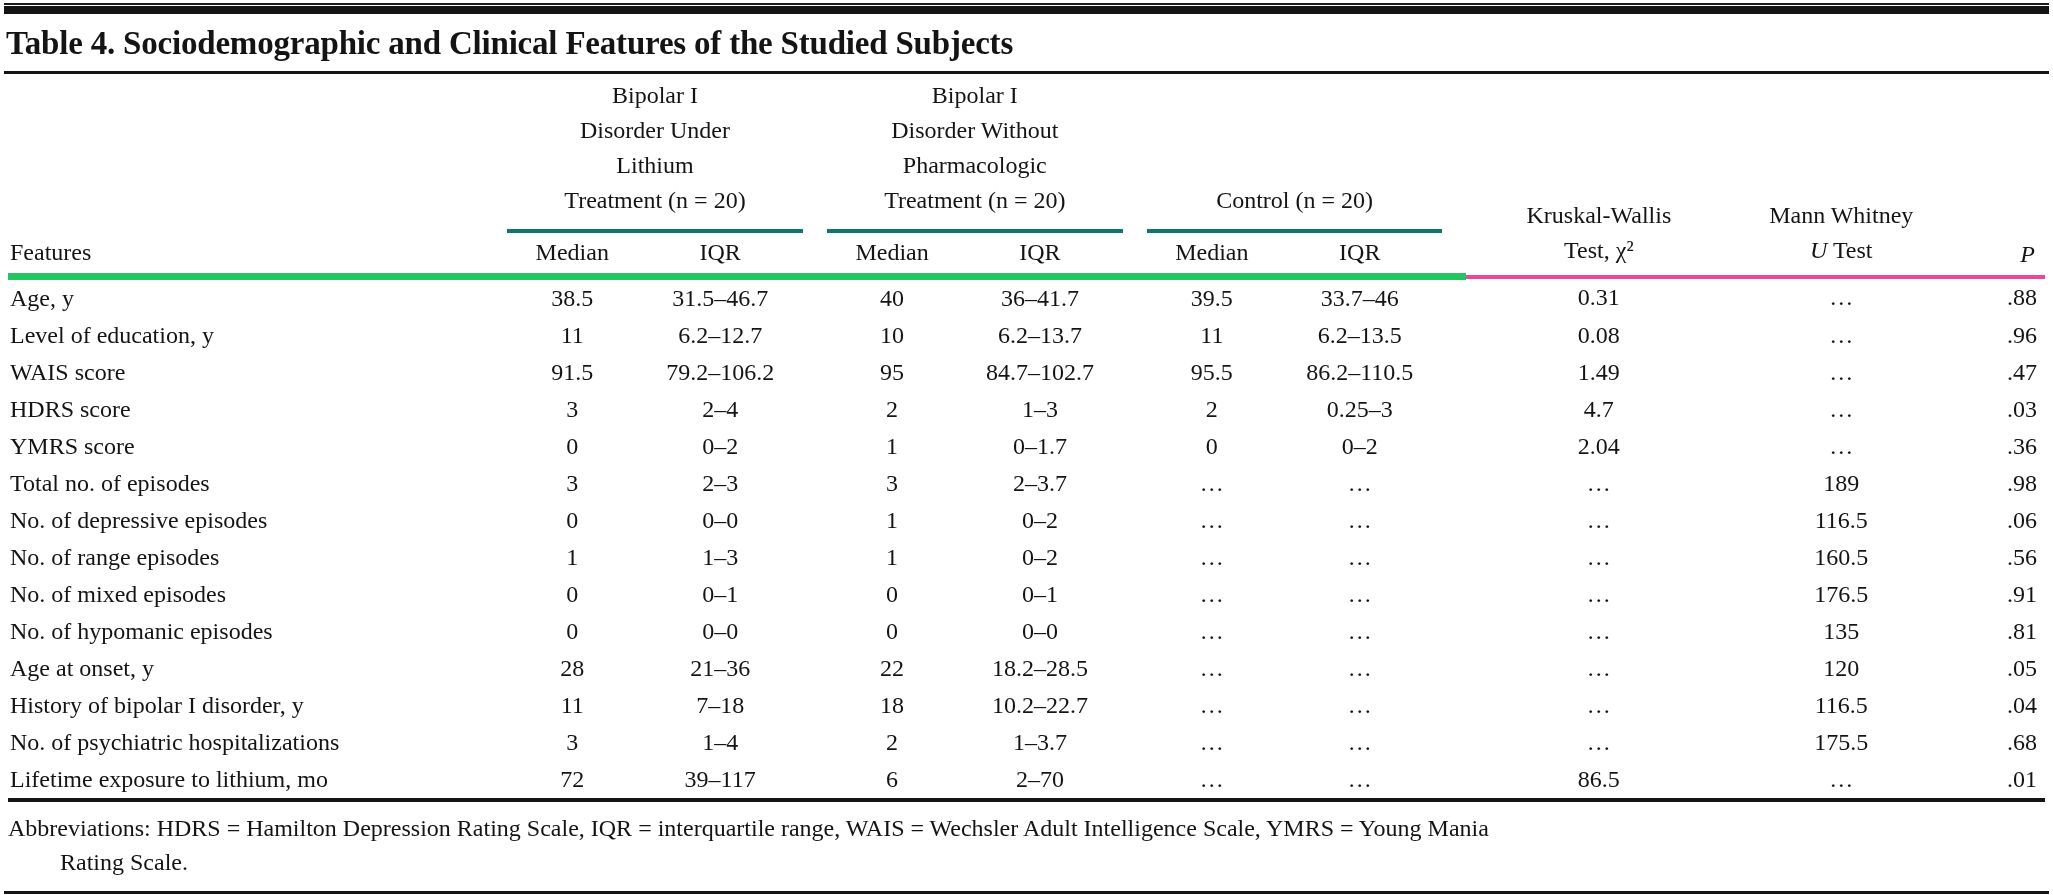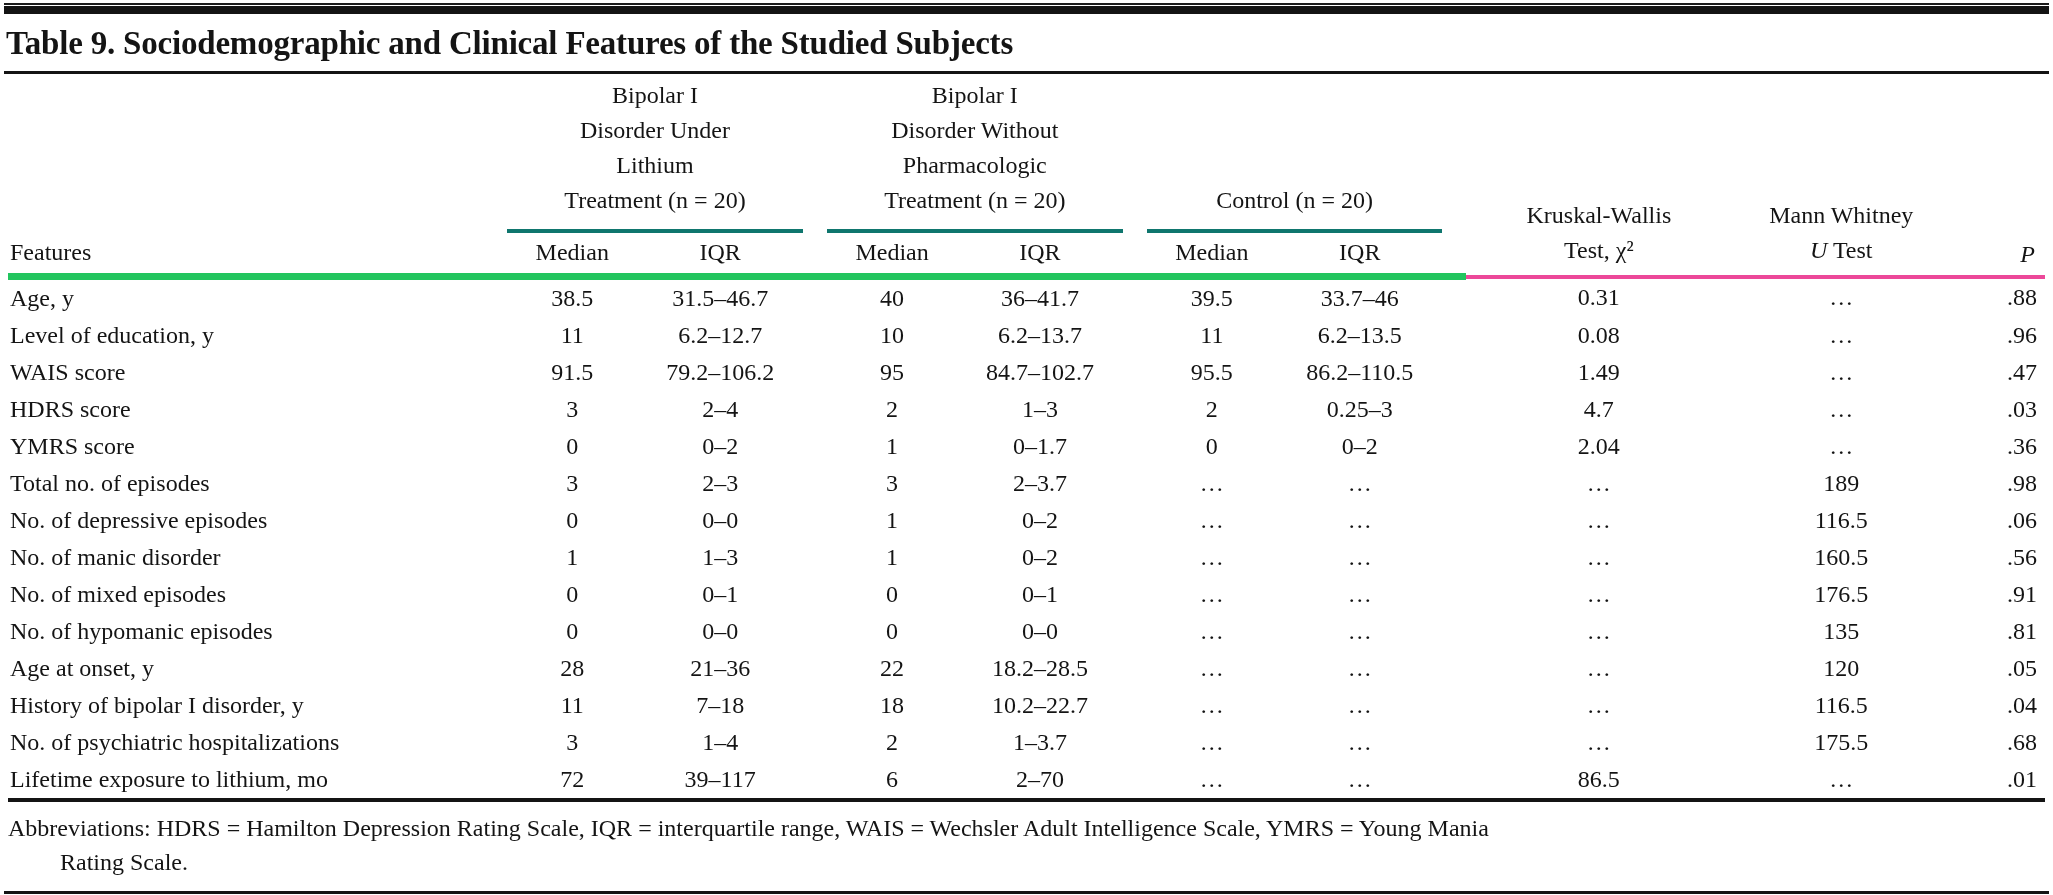--- a/index.html
+++ b/index.html
@@ -45,21 +45,21 @@
   .rule-bottom{height:3px;background:#141414;margin:12px 4px 0;}
   .it{font-style:italic;}
 </style>
 </head>
 <body>
 
 <div class="page">
   <div class="rule-thin-top"></div>
   <div class="rule-thick-top"></div>
 
-  <div class="title">Table 9. Sociodemographic and Clinical Features of the Studied Subjects</div>
+  <div class="title">Table 4. Sociodemographic and Clinical Features of the Studied Subjects</div>
   <div class="rule-title"></div>
 
   <table>
     <colgroup>
       <col style="width:24.5%">
         <col style="width:6.4%">
         <col style="width:9.3%">
       <col style="width:6.4%">
         <col style="width:9.3%">
         <col style="width:6.4%">
@@ -180,21 +180,21 @@
           <td class="iqr">0–0</td>
           <td class="m">1</td>
           <td class="iqr">0–2</td>
           <td class="m">…</td>
           <td class="iqr">…</td>
           <td class="kw">…</td>
           <td class="mw">116.5</td>
           <td class="p">.06</td>
         </tr>
         <tr>
-          <td class="feature">No. of manic disorder</td>
+          <td class="feature">No. of range episodes</td>
           <td class="m">1</td>
           <td class="iqr">1–3</td>
           <td class="m">1</td>
           <td class="iqr">0–2</td>
           <td class="m">…</td>
           <td class="iqr">…</td>
           <td class="kw">…</td>
           <td class="mw">160.5</td>
           <td class="p">.56</td>
         </tr>

